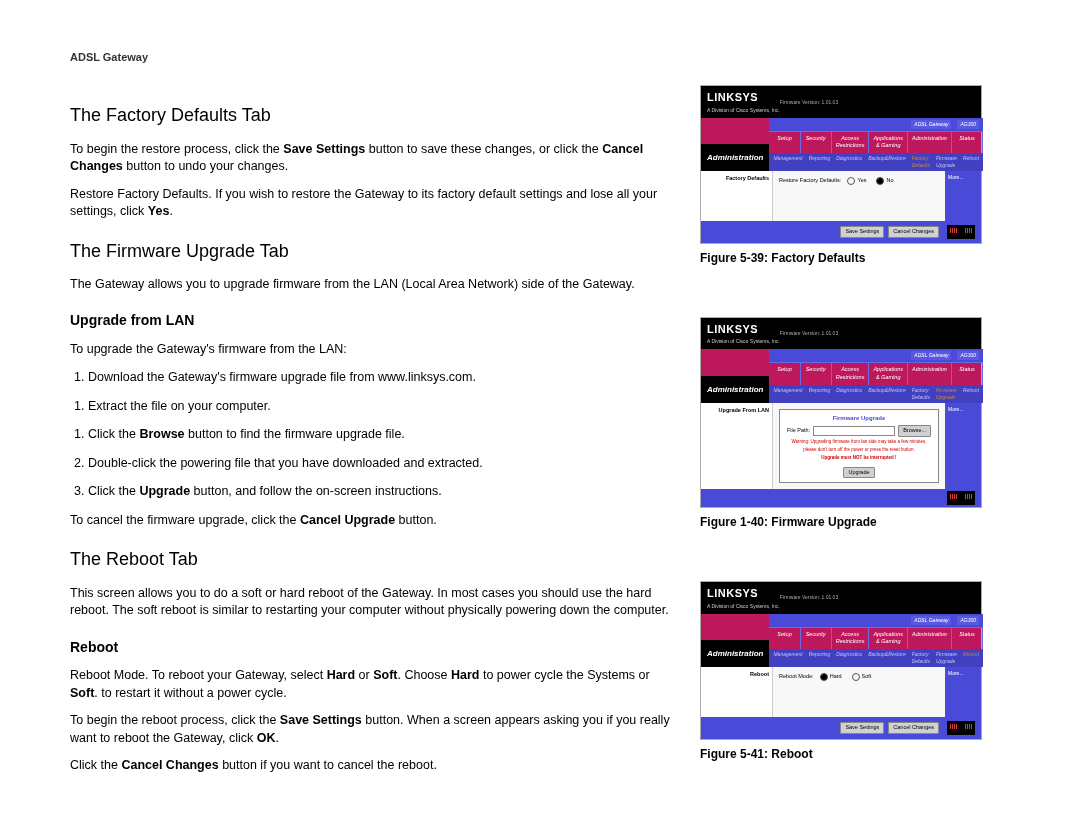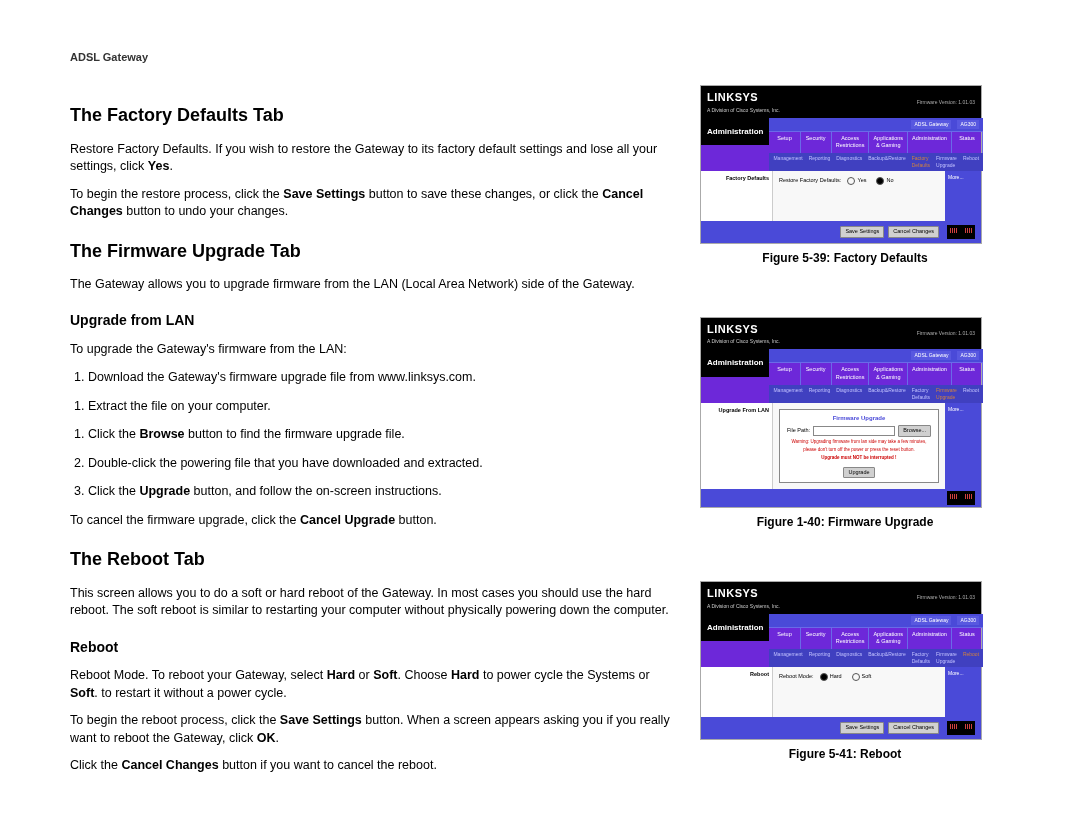--- a/index.html
+++ b/index.html
@@ -23,21 +23,21 @@
     width: 290px;
   }
   .doc-header {
     font-size: 11px;
     font-weight: bold;
     color: #333;
     margin-bottom: 20px;
   }
   h2.section-title {
     font-size: 18px;
-    font-weight: bold;
+    font-weight: normal;
     margin: 18px 0 12px 0;
     font-family: Arial, sans-serif;
   }
   h3.subsection {
     font-size: 14px;
     font-weight: bold;
     margin: 18px 0 10px 0;
   }
   p.body-text {
     margin: 10px 0;
@@ -51,46 +51,45 @@
   ol.steps li {
     margin: 11px 0;
   }
   .bold-inline { font-weight: bold; }
   .figure-block {
     margin-bottom: 50px;
   }
   .figure-caption {
     font-size: 12px;
     font-weight: bold;
-    text-align: center;
     margin-top: 6px;
   }
   .shot {
     width: 280px;
     border: 1px solid #aaa;
     background: #fff;
     font-size: 7px;
     color: #000;
   }
   .shot-top {
     background: #000;
     color: #fff;
     padding: 4px 6px;
     display: flex;
-    justify-content: space-between;
     align-items: center;
   }
   .shot-logo { font-weight: bold; font-size: 11px; letter-spacing: 0.5px; }
   .shot-logo-sub { font-size: 5px; color: #ccc; margin-top: 1px; }
   .shot-fw { font-size: 5px; color: #aaa; }
   .shot-mainbar {
-    background: #6d28d9;
+    background: #be185d;
     color: #fff;
     display: flex;
-    align-items: flex-start;
+    align-items: flex-end;
+    font-style: italic;
   }
   .shot-admin-label {
     background: #000;
     padding: 8px 6px;
     font-weight: bold;
     font-size: 8px;
     width: 65px;
     display: flex;
     align-items: center;
   }
@@ -207,24 +206,24 @@
 </head>
 <body>
 
 <div class="doc-header">ADSL Gateway</div>
 
 <div class="page">
   <div class="left-col">
 
     <h2 class="section-title">The Factory Defaults Tab</h2>
     <p class="body-text">
+      <span>To begin the restore process, click the </span><span class="bold-inline">Save Settings</span><span> button to save these changes, or click the </span><span class="bold-inline">Cancel Changes</span><span> button to undo your changes.</span>
+    </p>
+    <p class="body-text">
       <span>Restore Factory Defaults. If you wish to restore the Gateway to its factory default settings and lose all your settings, click </span><span class="bold-inline">Yes</span><span>.</span>
-    </p>
-    <p class="body-text">
-      <span>To begin the restore process, click the </span><span class="bold-inline">Save Settings</span><span> button to save these changes, or click the </span><span class="bold-inline">Cancel Changes</span><span> button to undo your changes.</span>
     </p>
 
     <h2 class="section-title">The Firmware Upgrade Tab</h2>
     <p class="body-text">The Gateway allows you to upgrade firmware from the LAN (Local Area Network) side of the Gateway.</p>
     <h3 class="subsection">Upgrade from LAN</h3>
     <p class="body-text">To upgrade the Gateway's firmware from the LAN:</p>
     <ol class="steps">
       <li>Download the Gateway's firmware upgrade file from www.linksys.com.</li>
       <li value="1">Extract the file on your computer.</li>
       <li value="1">

